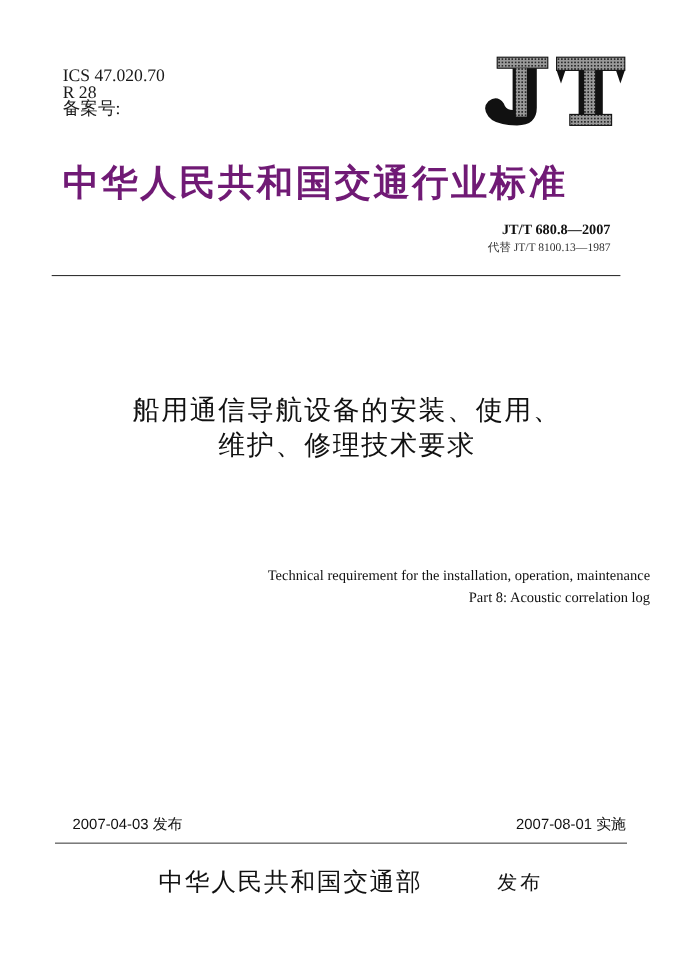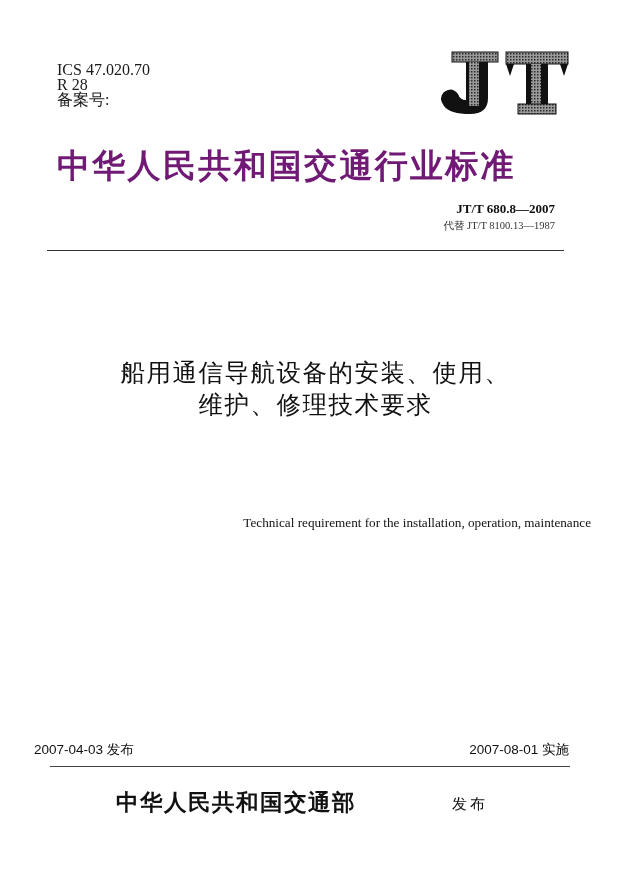--- a/index.html
+++ b/index.html
@@ -103,21 +103,21 @@
       font-weight: normal;
       font-size: 13.2px;
       line-height: 20px;
       color: #111;
       margin-top: 41px;
     }
     .en-title div { white-space: nowrap; }
 
     
     .date-issue {
-      left: 34px;
+      left: 66px;
       top: 741px;
       font-family: "Liberation Sans", "DejaVu Sans", sans-serif;
       font-size: 13.5px;
       line-height: 18px;
       white-space: nowrap;
     }
     .date-impl {
       right: 62px;
       top: 741px;
       font-family: "Liberation Sans", "DejaVu Sans", sans-serif;
@@ -129,34 +129,34 @@
     .rule-bottom {
       left: 50px;
       top: 766px;
       width: 520px;
       height: 0;
       border-top: 1.5px solid #444;
     }
 
     
     .issuer {
-      left: 116px;
+      left: 144px;
       top: 787px;
       font-family: "DejaVu Serif", "Liberation Serif", serif;
-      font-weight: bold;
+      font-weight: normal;
       font-size: 22.5px;
       letter-spacing: 1.5px;
       line-height: 30px;
       white-space: nowrap;
     }
     .issuer-suffix {
       left: 452px;
       top: 794px;
-      font-family: Liberation Sans, sans-serif;
-      font-size: 15px;
+      font-family: Liberation Mono, monospace;
+      font-size: 18px;
       letter-spacing: 3px;
       line-height: 20px;
       white-space: nowrap;
     }
   </style>
 </head>
 <body>
 
 <div class="abs class-block">
   <div>ICS 47.020.70</div>
@@ -195,20 +195,21 @@
 
 <div class="abs rule-top"></div>
 
 <div class="abs cn-title">
   <div>船用通信导航设备的安装、使用、</div>
   <div>维护、修理技术要求</div>
 </div>
 
 <div class="abs en-title">
   <div>Technical requirement for the installation, operation, maintenance</div>
+  <div>Part 8: Acoustic correlation log</div>
 </div>
 
 <div class="abs date-issue">2007-04-03 发布</div>
 <div class="abs date-impl">2007-08-01 实施</div>
 
 <div class="abs rule-bottom"></div>
 
 <div class="abs issuer">中华人民共和国交通部</div>
 <div class="abs issuer-suffix">发布</div>
 

